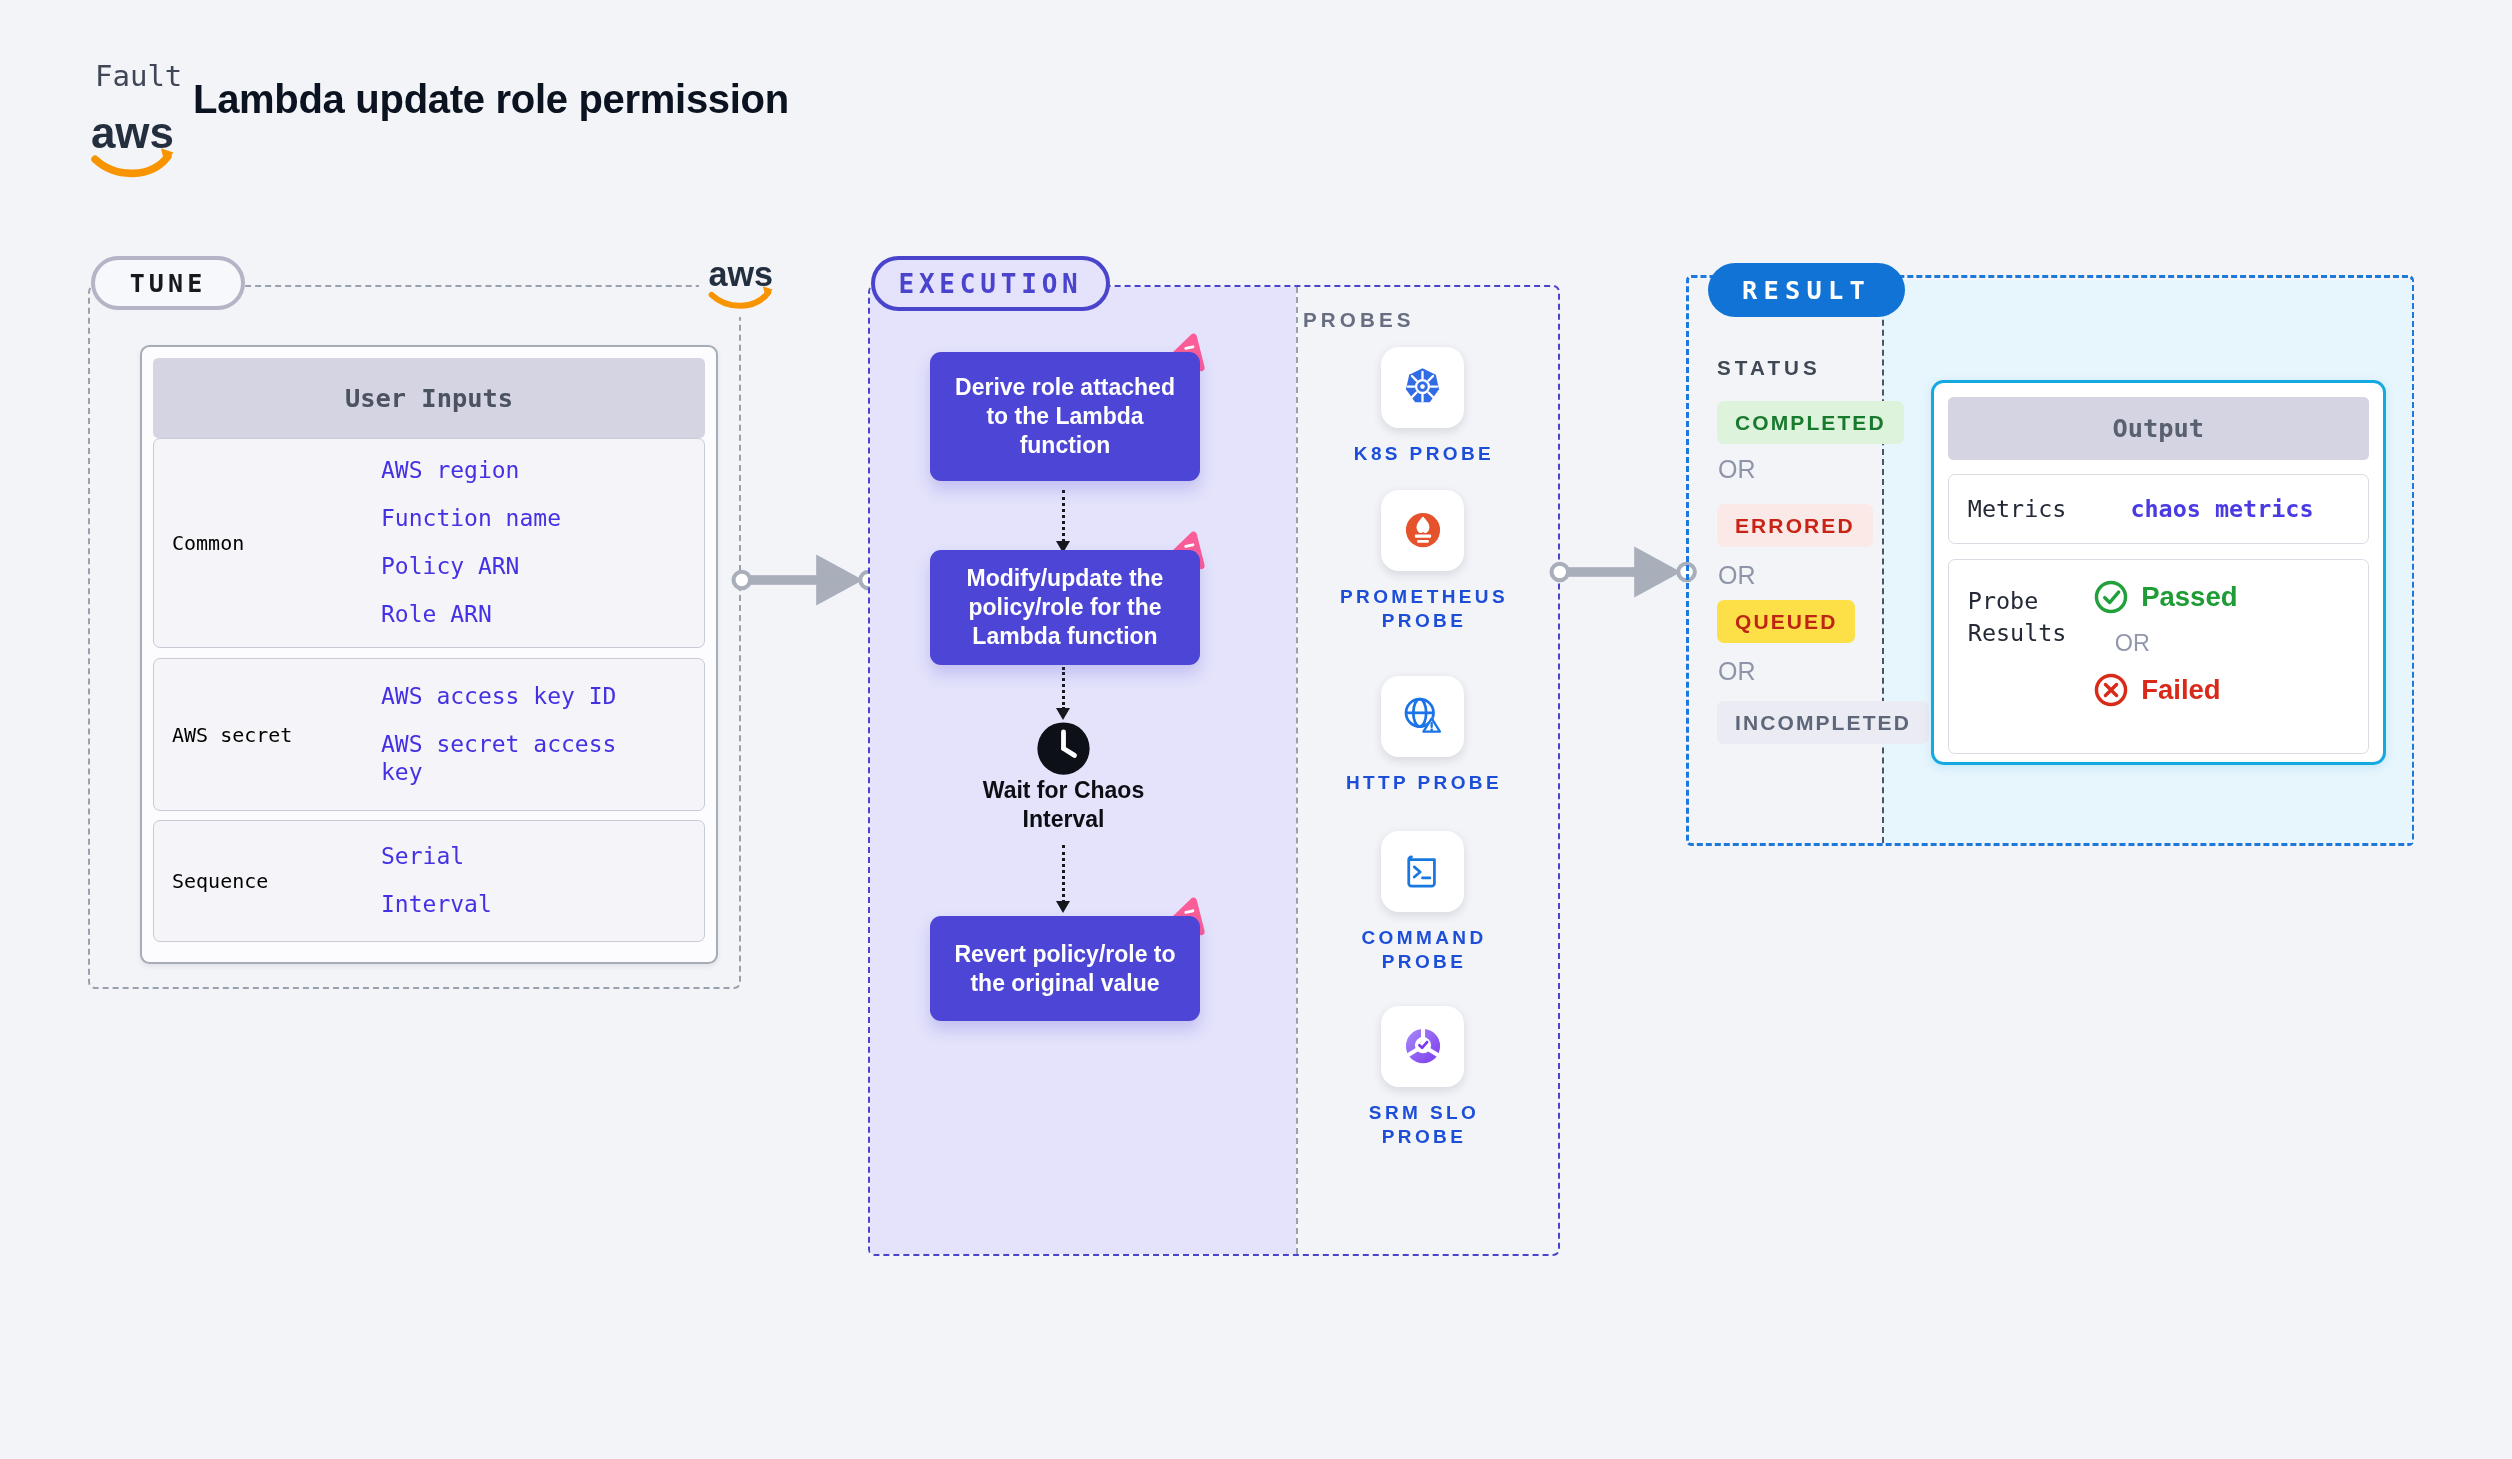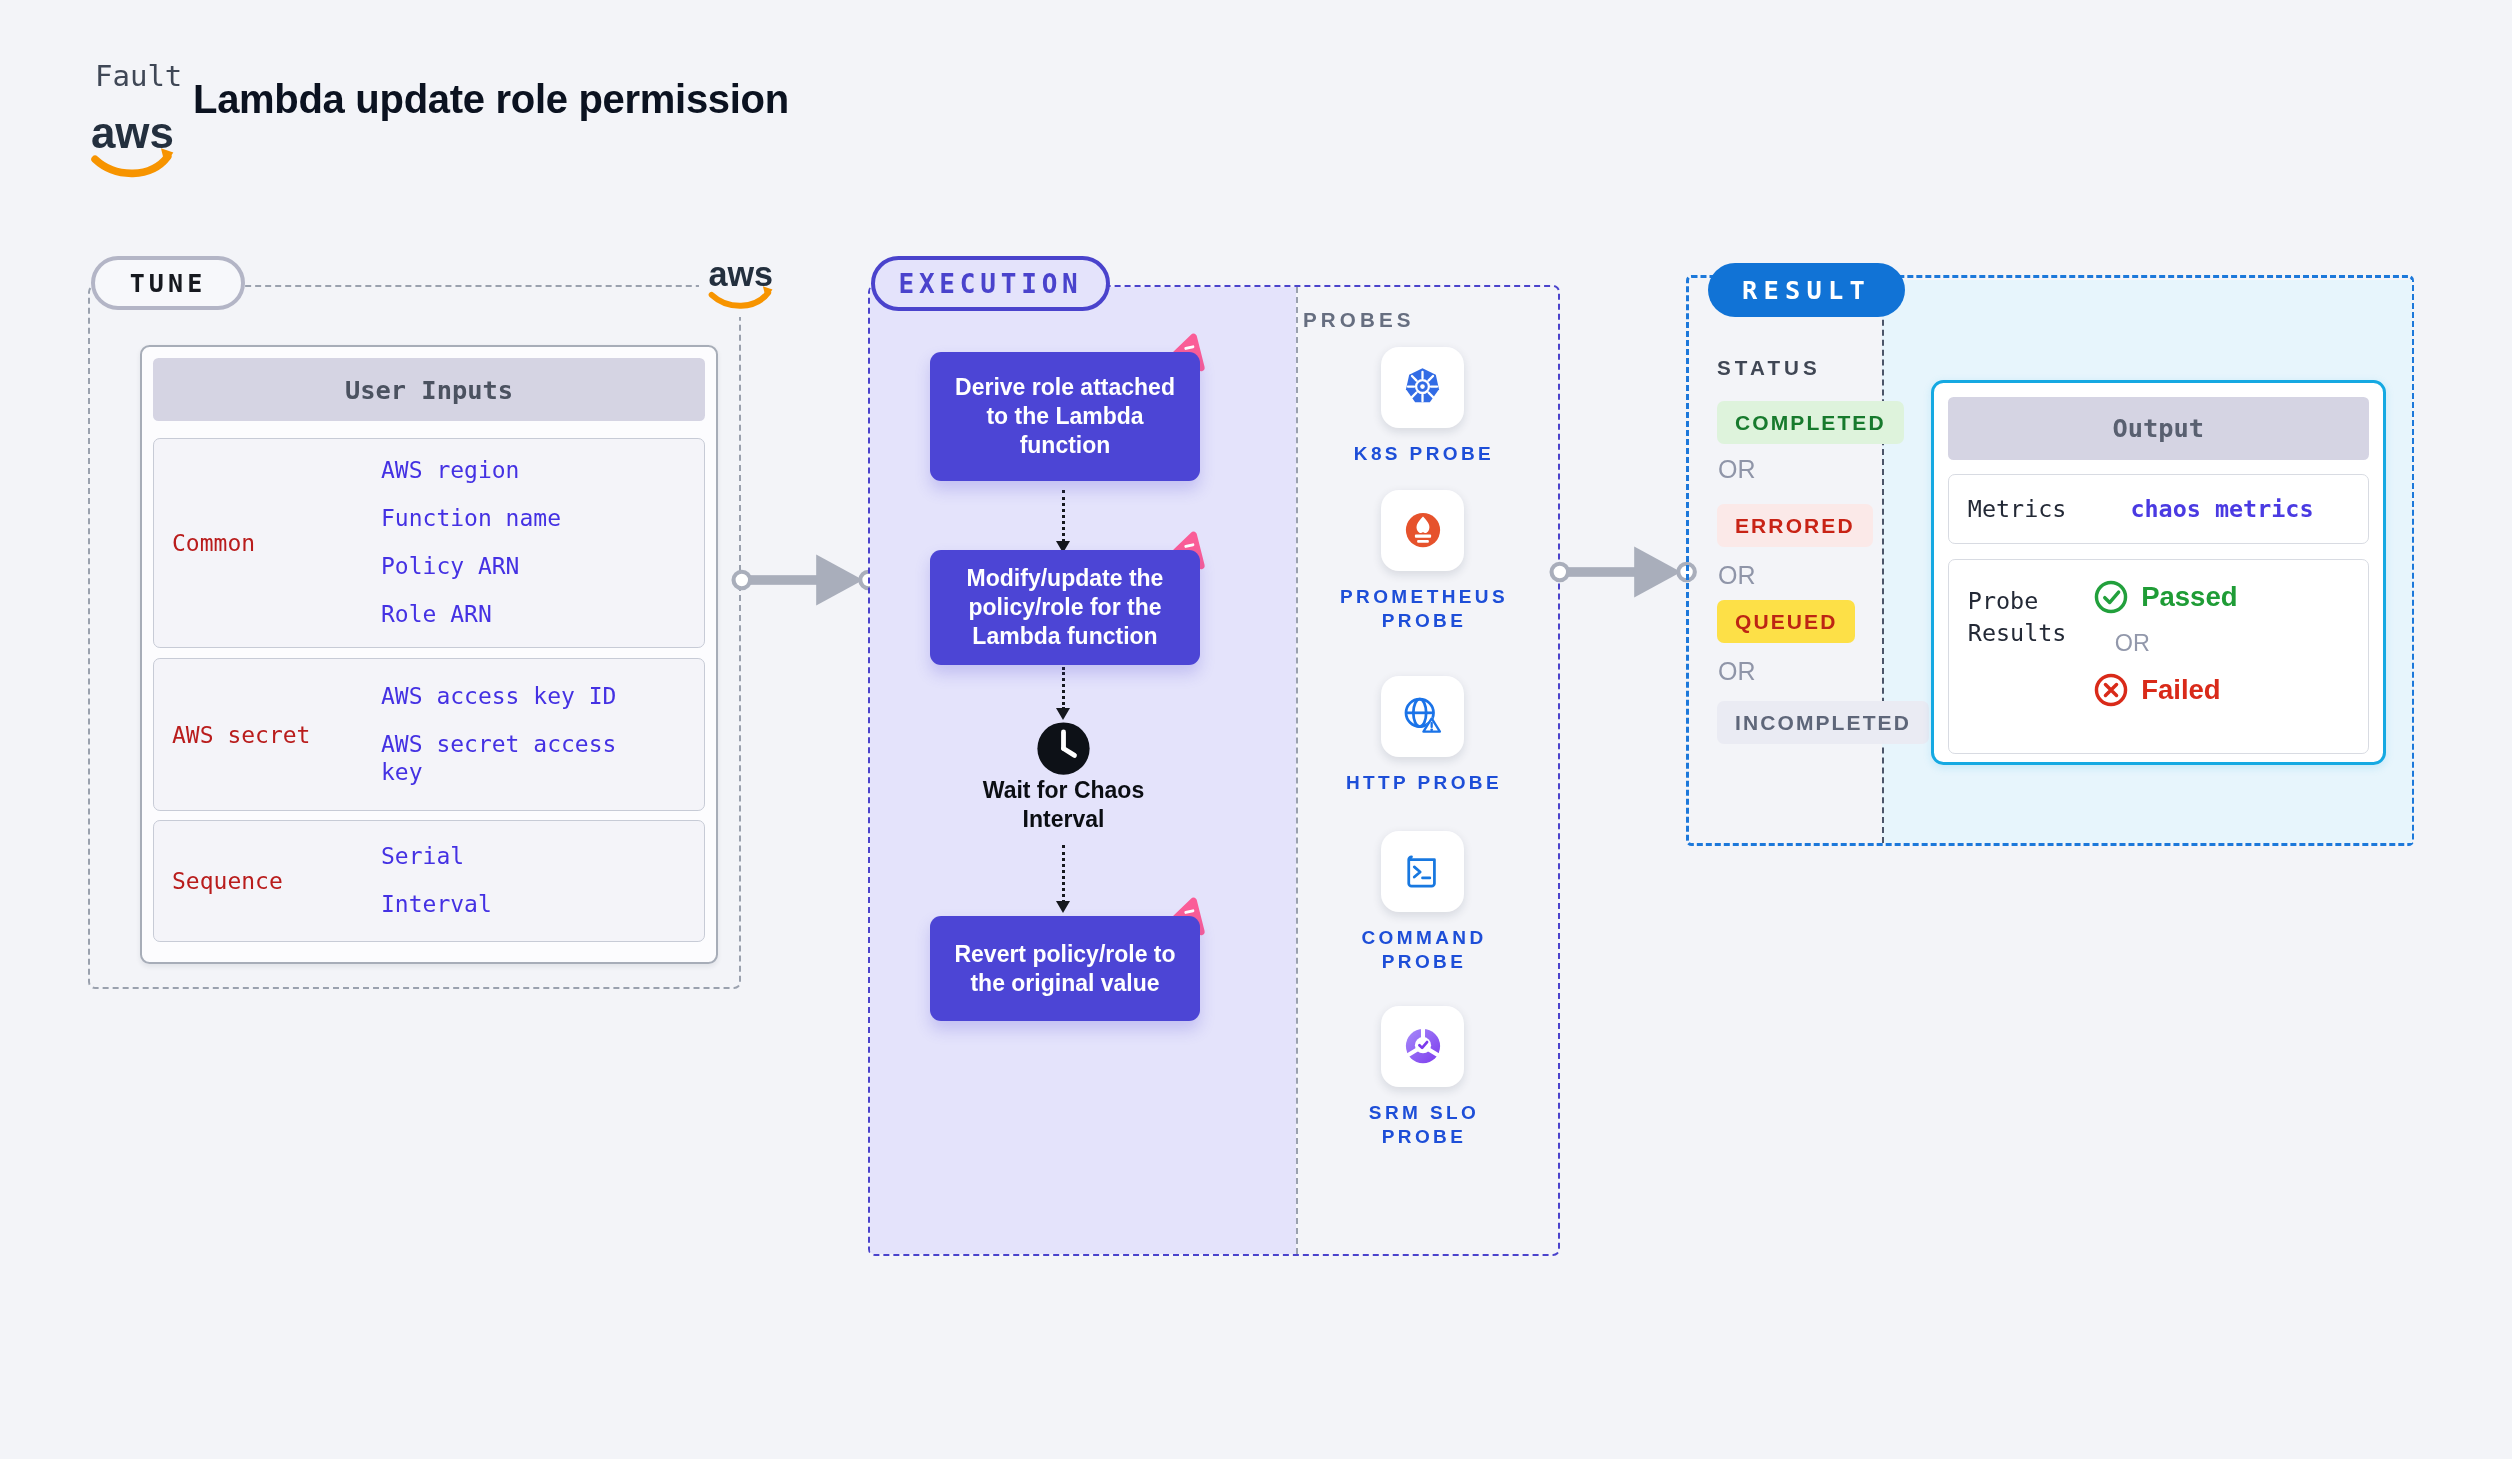--- a/index.html
+++ b/index.html
@@ -24,27 +24,27 @@
 
   
   .tune-region { left:88px; top:285px; width:653px; height:704px; border:2.8px dashed #9aa1ae; }
   .tune-pill { left:91px; top:256px; width:154px; height:54px; background:#f7f8fb;
                border:4.1px solid #b3b5c6; color:#16191f; font-size:25px; letter-spacing:4.1px; }
   .aws-logo-small { position:absolute; left:699px; top:248px; width:84px; height:69px;
                     background:#f3f4f8; display:flex; align-items:center; justify-content:center; z-index:4; }
   .ui-card { position:absolute; left:140px; top:345px; width:578px; height:619px;
              background:#fcfcfe; border:2.1px solid #a7adb8; border-radius:9.6px;
              box-shadow:0 2.1px 5.5px rgba(25,32,56,.08); }
-  .ui-card-header { position:absolute; left:11px; top:11px; width:552px; height:63px;
+  .ui-card-header { position:absolute; left:11px; top:11px; width:552px; height:80px;
                     background:#d5d4e3; border-radius:5.5px; display:flex; align-items:center; justify-content:center;
                     font-size:25.4px; font-weight:bold; color:#4b5260; }
   .ui-row { position:absolute; left:11px; width:552px; background:#f4f4f9;
             border:1.4px solid #c7cbd6; border-radius:6.9px; display:flex; }
   .ui-row-label { width:227px; padding-left:18px; display:flex; align-items:center;
-                  font-size:23px; color:#b91c1c; }
+                  font-size:20px; color:#000000; }
   .ui-row-links { flex:1; max-width:282px; display:flex; flex-direction:column; justify-content:center; gap:20.6px; }
   .ui-link { font-size:23px; font-weight:500; color:#4431e3; cursor:pointer; line-height:27.5px; }
 
   
   .connector { position:absolute; width:153px; height:62px; }
 
   
   .exec-region { left:868px; top:285px; width:692px; height:971px; border:2.8px dashed #4a43cc; }
   .exec-lavender { position:absolute; left:0; top:0; width:426px; height:100%; background:#e4e3fb; border-radius:4.1px 0 0 4.1px; }
   .exec-divider { position:absolute; left:426px; top:0; height:100%; border-left:2.1px dashed #9aa1ae; }

